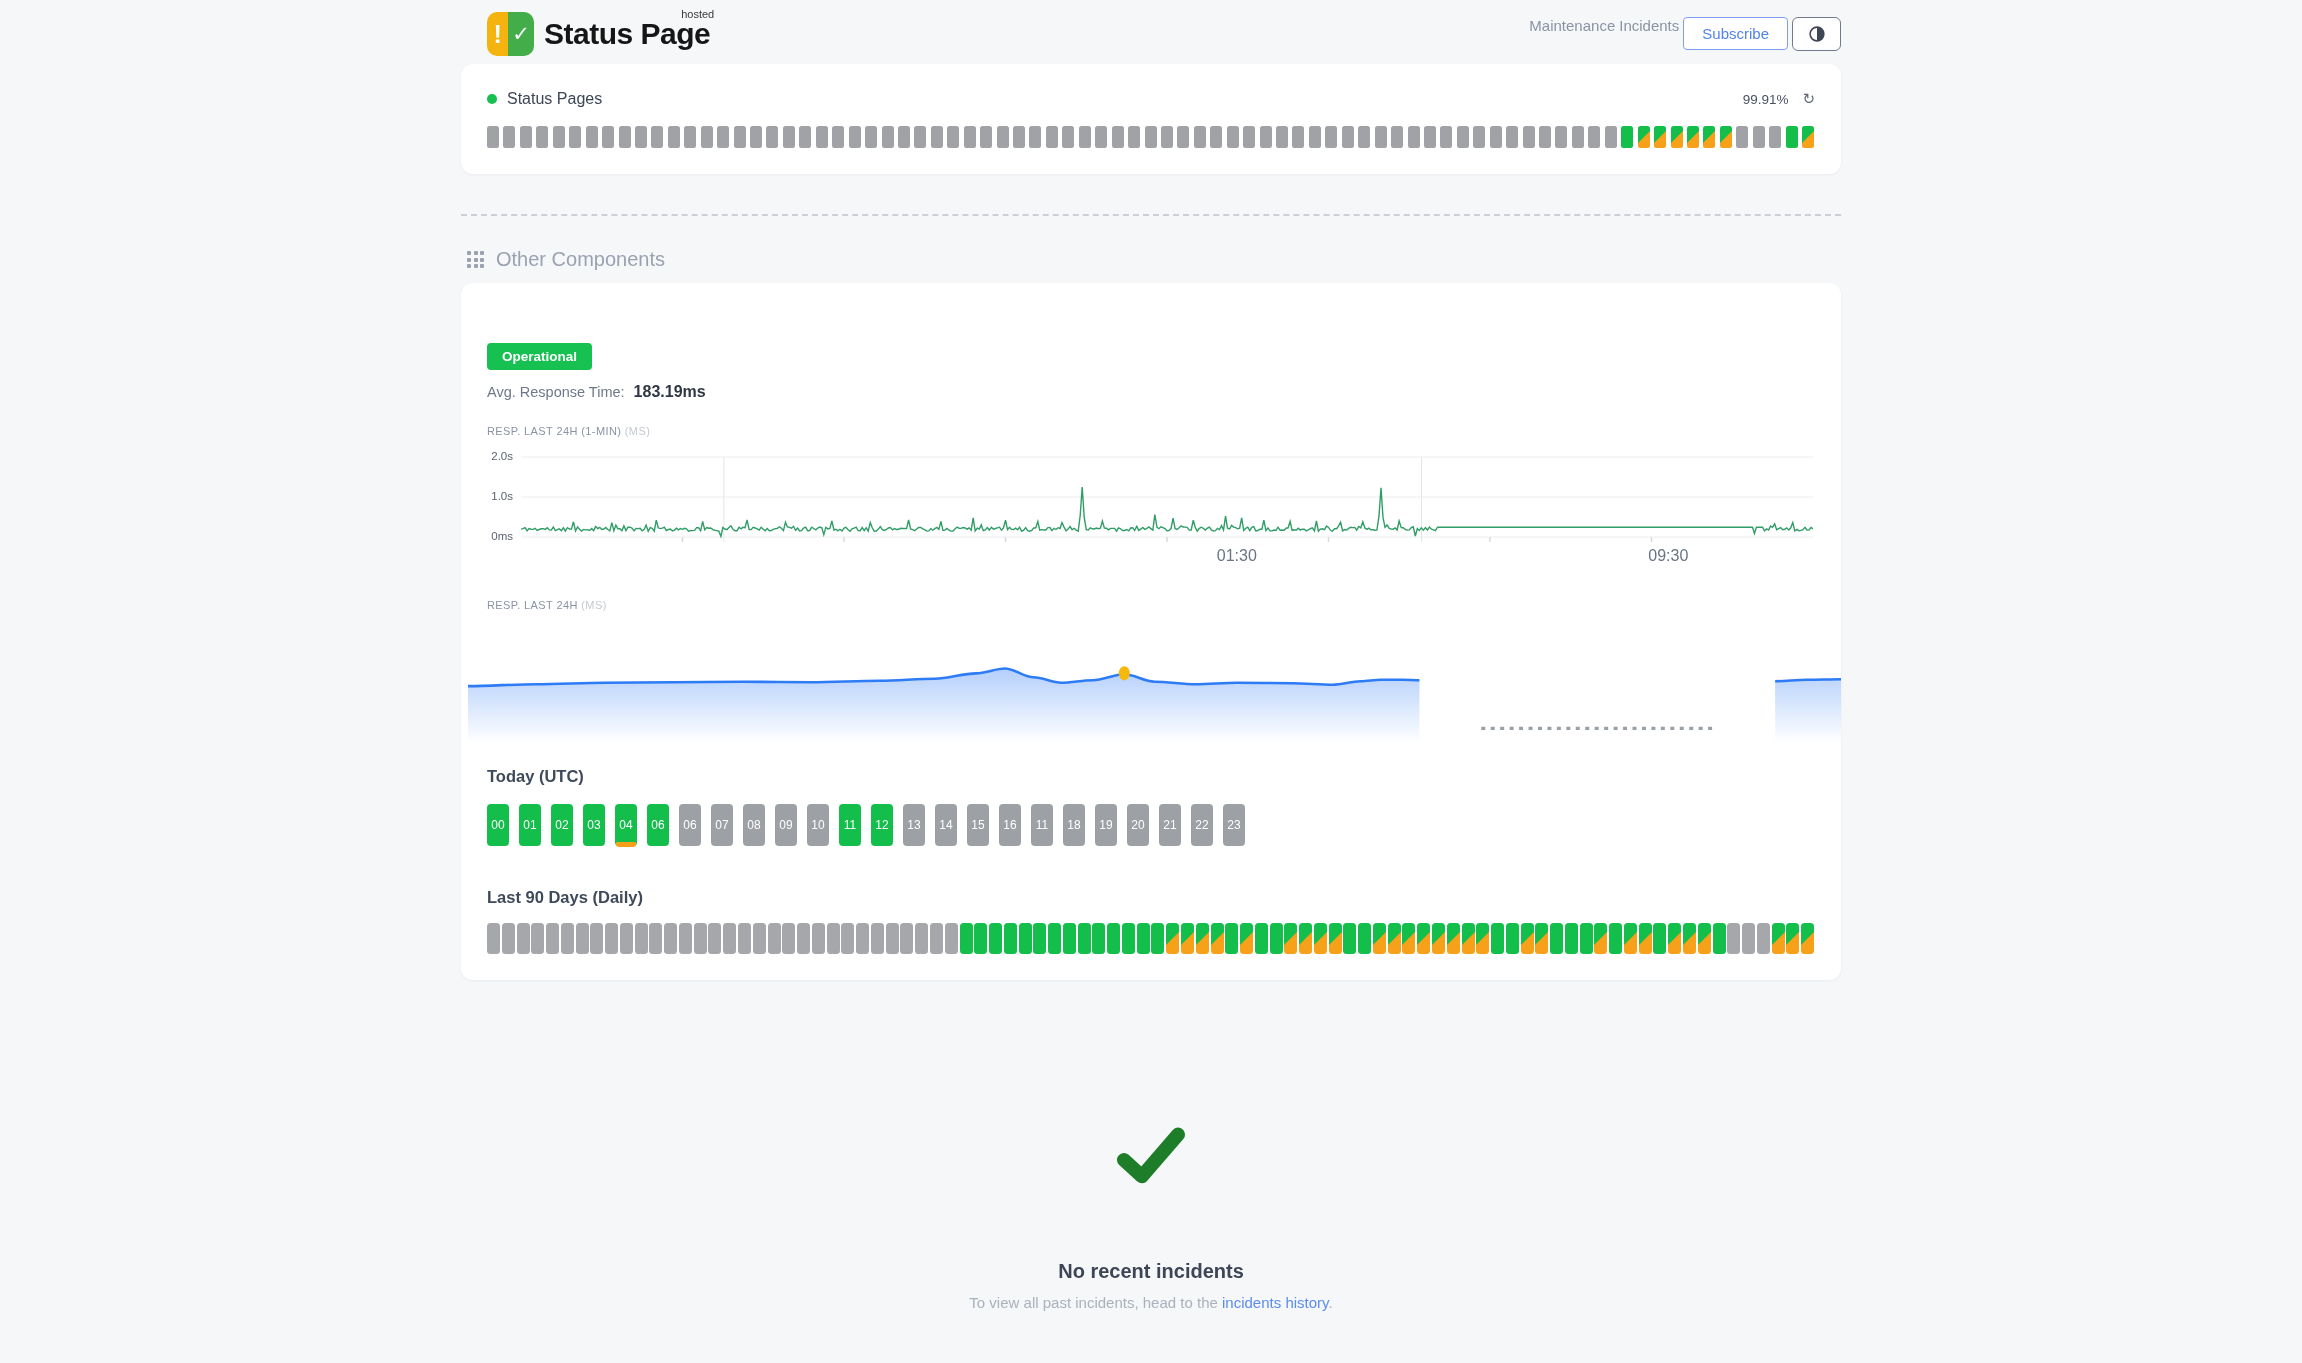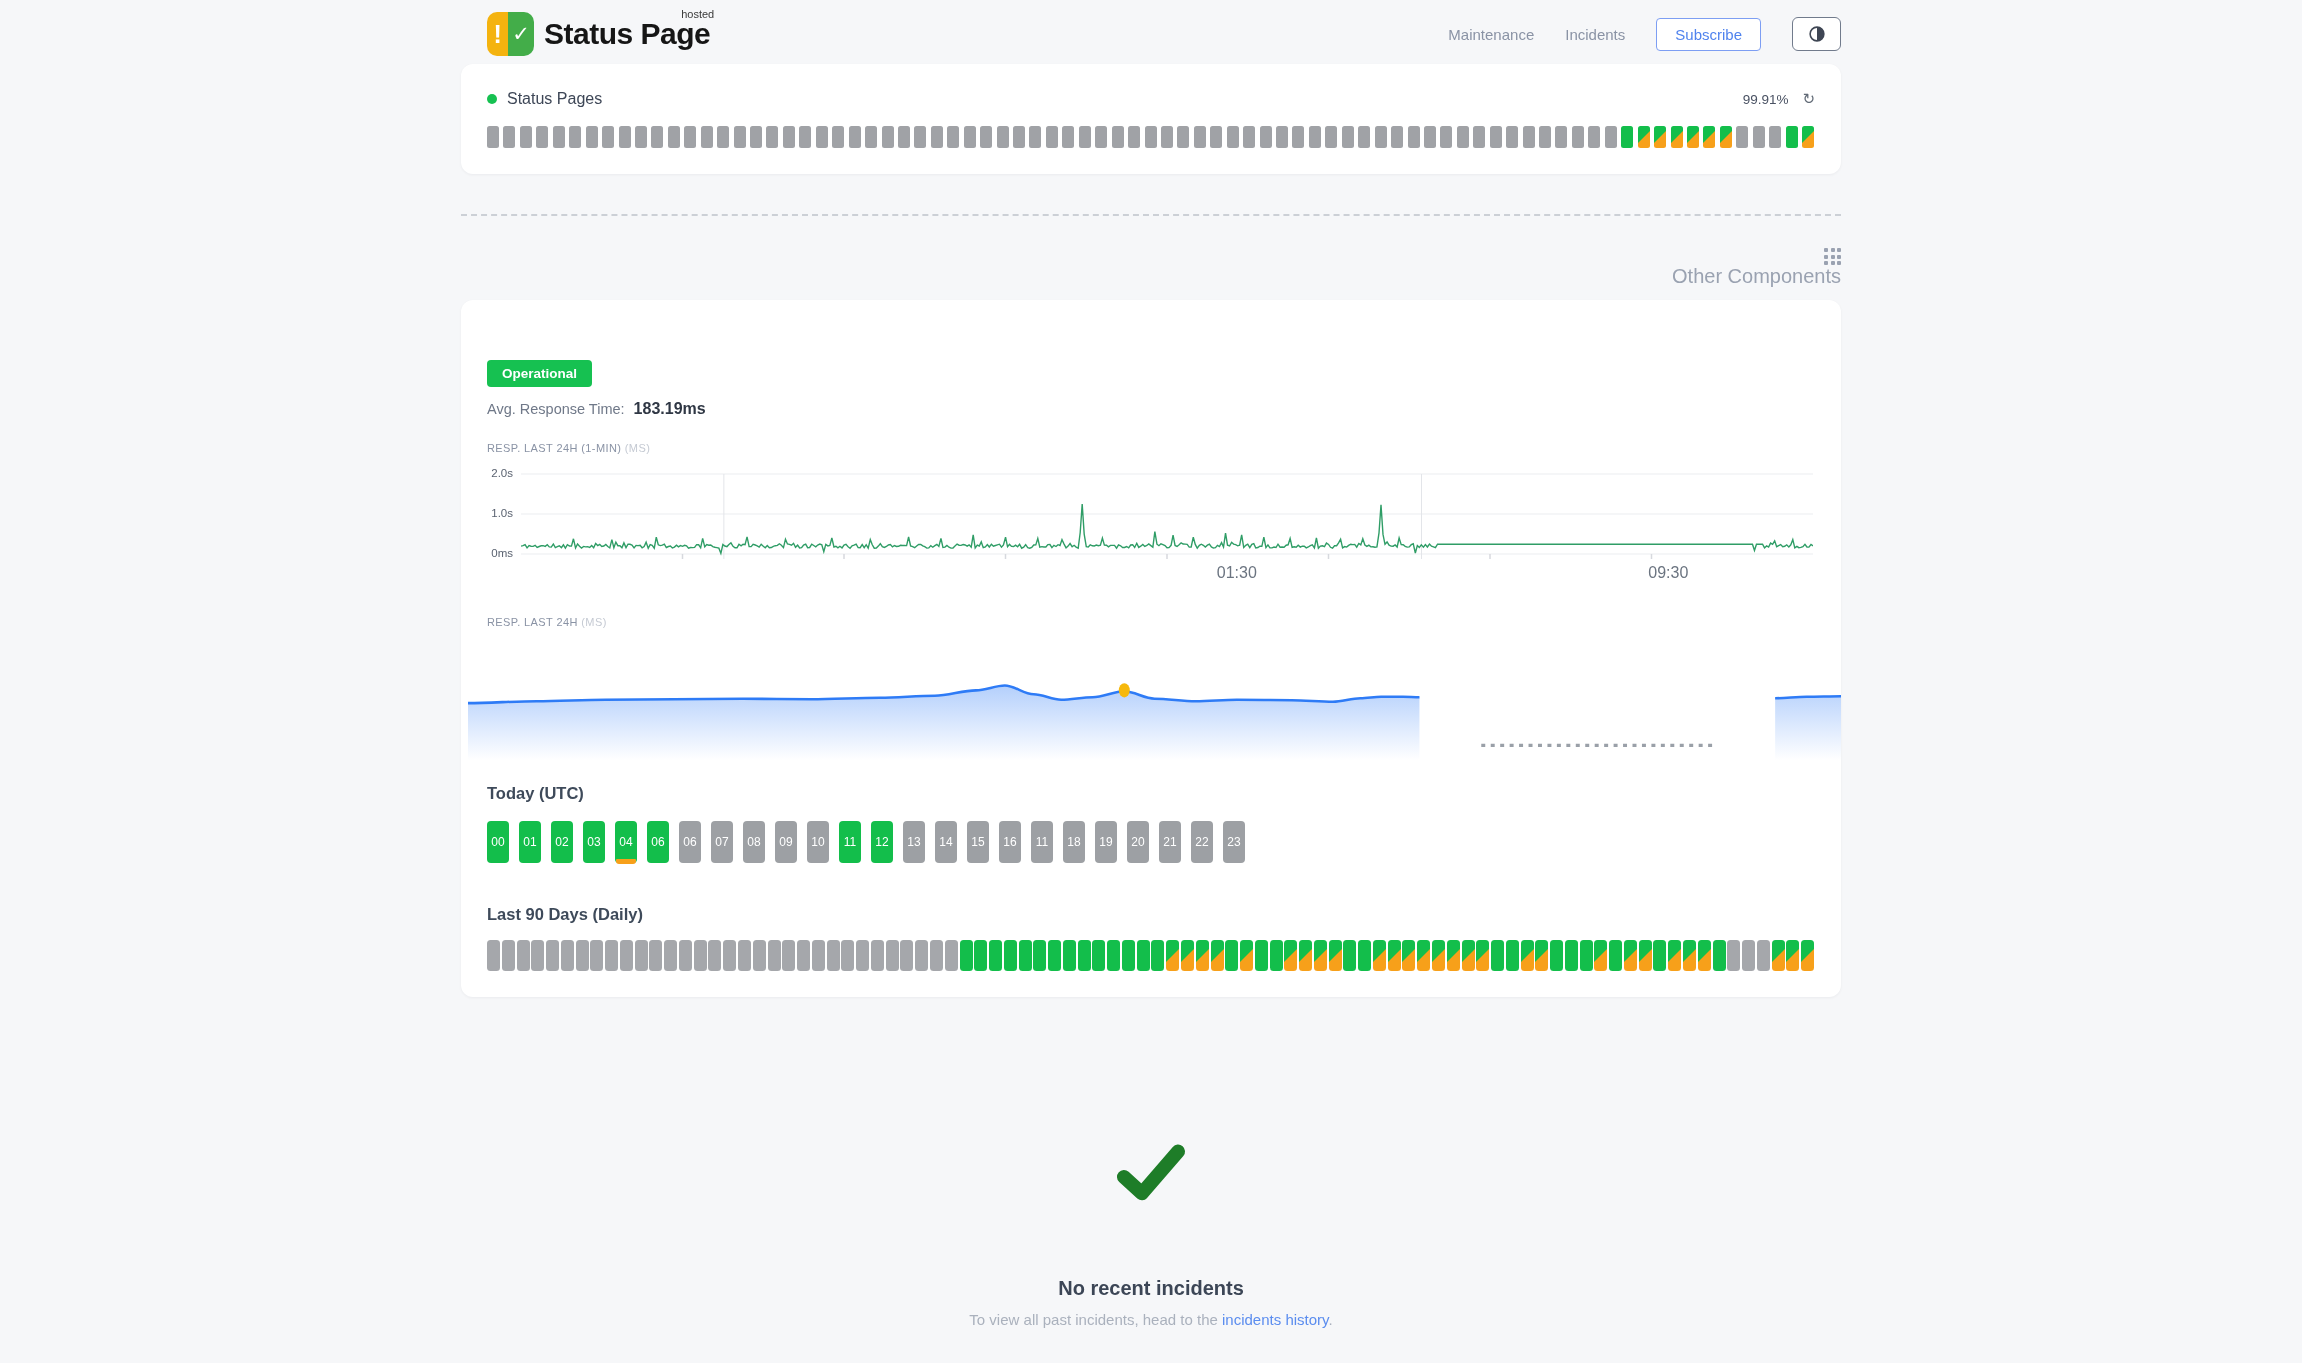--- a/index.html
+++ b/index.html
@@ -11,21 +11,21 @@
   .topbar { display:flex; justify-content:space-between; align-items:center; padding:10px 0 0 26px; height:58px; }
   .logo { display:flex; align-items:center; gap:10px; position:relative; }
   .logo-icon { position:relative; width:47px; height:44px; }
   .logo-bubble { position:absolute; inset:0; border-radius:10px; overflow:hidden; display:flex; }
   .logo-left { width:45%; background:#f4b30f; color:#fff; font-weight:700; font-size:25px; display:flex; align-items:center; justify-content:center; }
   .logo-right { width:55%; background:#43ad49; color:#fff; font-weight:700; font-size:21px; display:flex; align-items:center; justify-content:center; }
   .logo-tail { position:absolute; left:5px; bottom:-6px; width:13px; height:13px; background:#f4b30f; transform:rotate(28deg); z-index:-1; }
   .logo-textwrap { position:relative; }
   .logo-title { font-size:30px; font-weight:700; color:#161616; letter-spacing:-0.5px; }
   .logo-hosted { position:absolute; top:-9px; right:-4px; font-size:11px; font-weight:500; color:#3a3a3a; }
-  .nav { display:flex; align-items:center; gap:31px; }
+  .nav { display:flex; align-items:flex-start; gap:4px; }
   .nav-link { font-size:15px; color:#8a93a5; cursor:pointer; }
   .btn-subscribe { background:#fff; border:1.5px solid #7d9ef3; color:#5083ee; border-radius:4px; font-size:15px; padding:7px 18px; cursor:pointer; font-family:inherit; }
   .btn-theme { background:#fff; border:1.5px solid #717b8c; border-radius:6px; width:49px; height:34px; display:flex; align-items:center; justify-content:center; cursor:pointer; }
 
   
   .status-row { display:flex; justify-content:space-between; align-items:center; margin-top:2px; padding-left:26px; height:24px; }
   .section-label { font-size:14.5px; color:#99a1b0; font-weight:500; }
   .status-right { display:flex; align-items:center; gap:13px; }
   .badge { display:inline-block; color:#fff; font-size:13px; font-weight:700; border-radius:4px; padding:5px 12px; }
   .badge-all { background:#2ec06e; }
@@ -43,21 +43,21 @@
   .icon-arrowup { margin-left:16px; cursor:pointer; }
 
   .bars { display:flex; justify-content:space-between; margin-top:16px; }
   .bar { width:12px; height:22px; border-radius:2.5px; }
   .bar.gray { background:#a0a2a6; }
   .bar.green { background:#13be4b; }
   .bar.split { background:linear-gradient(135deg,#13be4b 49.5%,#f7a01a 50.5%); }
 
   .divider { border:none; border-top:2px dashed #ccd0d6; margin:40px 0 0 0; }
 
-  .section-heading { display:flex; align-items:flex-end; margin-top:32px; padding-left:6px;flex-direction:column; }
+  .section-heading { display:flex; align-items:center; gap:12px; margin-top:32px; padding-left:6px; }
   .section-heading-text { font-size:20px; color:#9aa2b1; font-weight:500; }
   .grid-icon { display:grid; grid-template-columns:repeat(3,4px); grid-gap:2.5px; }
   .grid-icon i { width:4px; height:4px; border-radius:1px; background:#9aa2b1; }
 
   .hsp-card { margin-top:12px; padding:18px 26px 26px 26px; }
   .op-badge-row { margin-top:42px; }
   .avg-row { margin-top:13px; font-size:14.5px; color:#6f7888; }
   .avg-value { font-size:16px; font-weight:700; color:#2f3744; margin-left:5px; }
   .chart-caption { margin-top:24px; font-size:11px; letter-spacing:.4px; color:#8a93a5; font-weight:500; }
   .chart-caption .unit { color:#c5cad3; }

